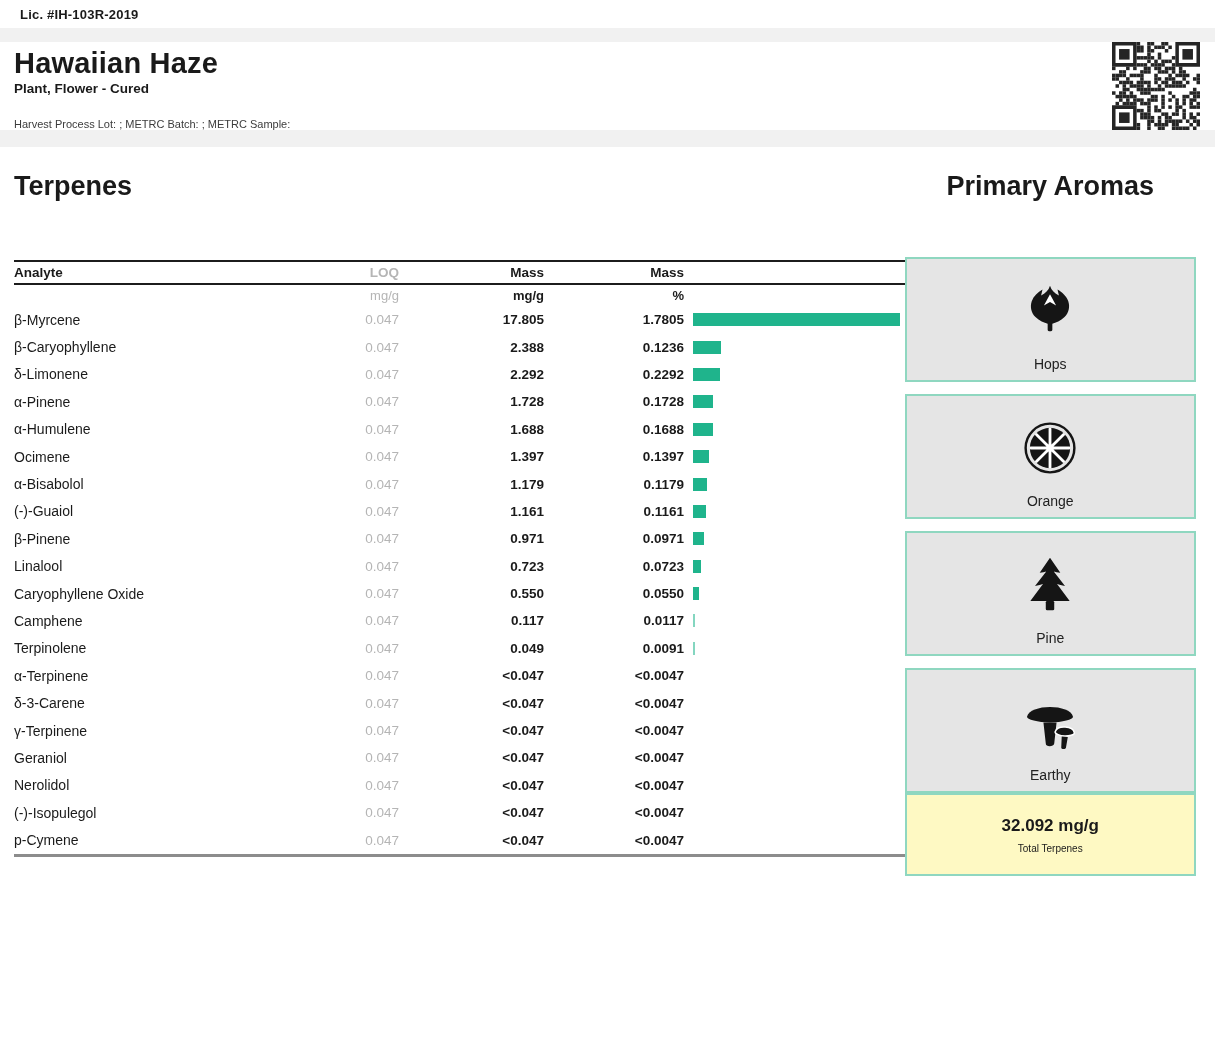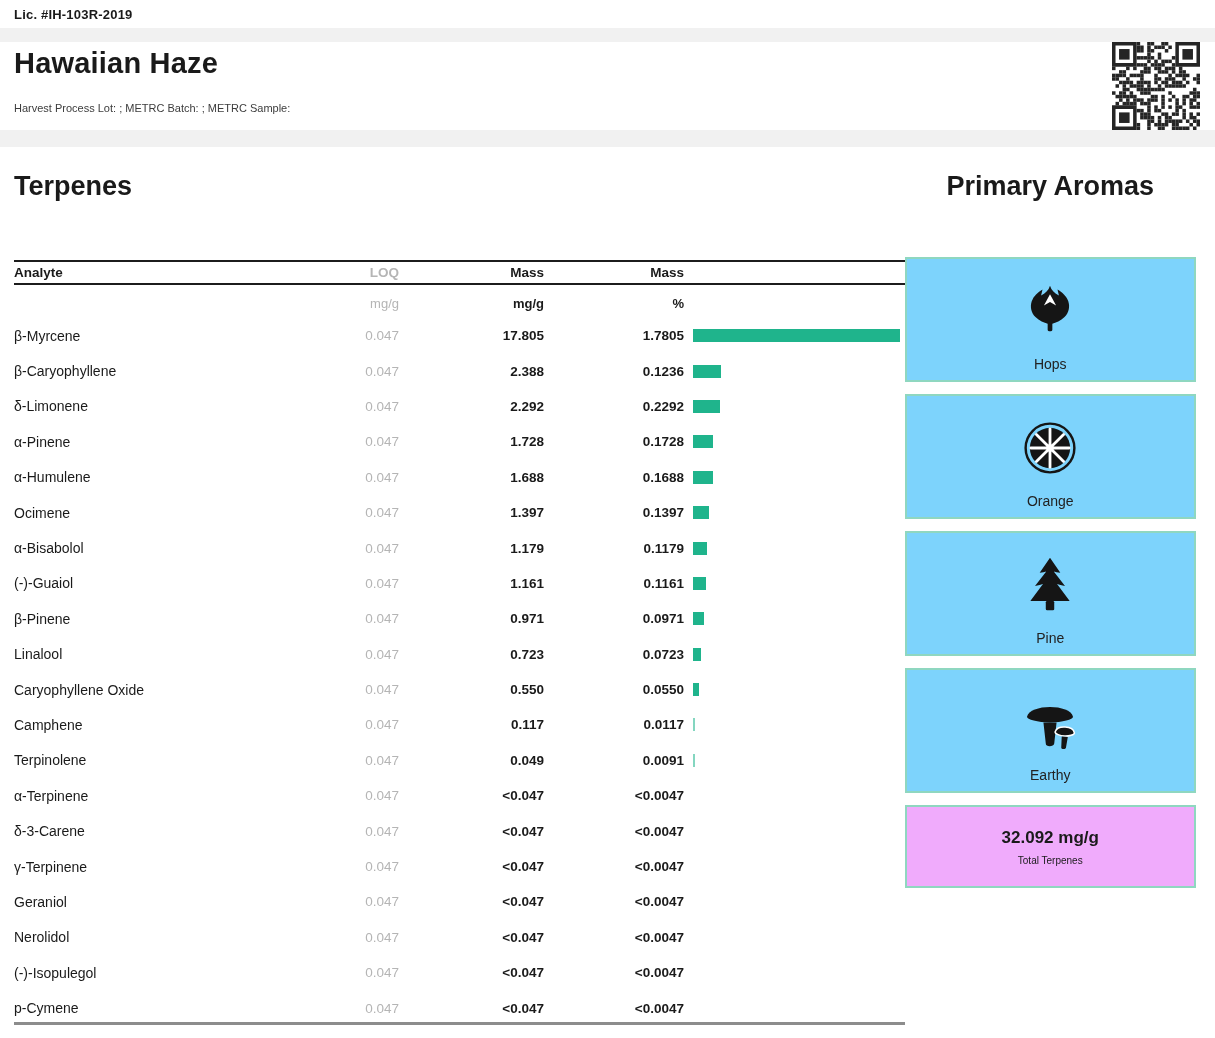--- a/index.html
+++ b/index.html
@@ -8,81 +8,81 @@
     --muted:#b5b5b5;
     --ink:#1a1a1a;
   }
   *{box-sizing:border-box}
   html,body{margin:0;padding:0}
   body{
     width:1215px;height:1038px;background:#fff;position:relative;overflow:hidden;
     font-family:"Liberation Sans", sans-serif;color:var(--ink);
   }
   
-  .top-strip{height:28px;padding:7px 0 0 14px;font-size:13px;font-weight:bold;letter-spacing:.2px}
+  .top-strip{height:28px;padding:7px 0 0 20px;font-size:13px;font-weight:bold;letter-spacing:.2px}
   .band1{height:14px;background:#f1f1f1}
   .band2{height:17px;background:#f1f1f1}
   
   .header{height:88px;position:relative;padding:4px 0 0 14px}
   .product-name{margin:0;font-size:29px;font-weight:bold;letter-spacing:.2px;line-height:34px}
   .product-type{font-size:13.5px;font-weight:bold;margin-top:1px}
   .meta-line{font-size:11px;margin-top:22px;color:#3c3c3c}
   .qr{position:absolute;top:0;right:15px;width:88px;height:88px}
   .qr svg{width:100%;height:100%;display:block}
   
   .content{display:flex;padding:0 19px 0 14px}
   .left-col{width:892px}
   .section-title{font-size:27px;font-weight:bold;margin:23px 0 0;line-height:32px}
   
   .terp-table{margin-top:58px;border-bottom:3px solid #8c8c8c}
   .trow,.thead,.tunits{
     display:grid;
     grid-template-columns:280px 105px 145px 140px 216px;
     align-items:center;
-    margin-top:8px;
   }
   .thead{border-top:2px solid #1c1c1c;border-bottom:2px solid #1c1c1c;height:25px;font-size:13.5px;font-weight:bold}
   .thead .loq-h{color:#b5b5b5}
   .tunits{height:21px;font-size:13px}
   .tunits .u-loq{color:#b5b5b5}
   .tunits .u-mass,.tunits .u-pct{font-weight:bold}
   .trow{height:27.4px;font-size:14px}
   .num{text-align:right}
   .c-loq{color:var(--muted);font-size:13.5px}
   .c-mass,.c-pct{font-weight:bold;font-size:13.5px}
   .barcell{padding-left:9px;height:100%;display:flex;align-items:center}
   .bar{height:13px;background:var(--accent)}
   .bar.tiny{opacity:.55}
   
   .right-col{width:292px;margin-left:auto;display:flex;flex-direction:column}
   .aromas-title{text-align:center;white-space:nowrap}
   .cards{margin-top:55px;display:flex;flex-direction:column;gap:12px}
   .aroma-card{
-    height:125px;border:2px solid var(--card-border);background:#7dd3fc;
+    height:125px;border:2px solid var(--card-border);background:#e5e5e5;
     display:flex;flex-direction:column;align-items:center;padding:6px 0 8px;
   }
   .aroma-card .icon-wrap{flex:1;display:flex;align-items:center;justify-content:center}
   .aroma-card svg{width:60px;height:60px;display:block}
   .aroma-label{font-size:14px;line-height:16px;color:#222}
   .total-box{
-    height:83px;margin-top:12px;border:2px solid var(--card-border);background:#f0abfc;
+    height:83px;border:2px solid var(--card-border);background:#fef9c3;
     display:flex;flex-direction:column;align-items:center;justify-content:center;gap:7px;
   }
   .total-value{font-size:17px;font-weight:bold}
   .total-label{font-size:10px}
   .ico{fill:#151515}
 </style>
 </head>
 <body>
 
 <div class="top-strip">Lic. #IH-103R-2019</div>
 <div class="band1"></div>
 
 <div class="header">
   <h1 class="product-name">Hawaiian Haze</h1>
+  <div class="product-type">Plant, Flower - Cured</div>
   <div class="meta-line">Harvest Process Lot: ; METRC Batch: ; METRC Sample:</div>
   <div class="qr">
       <svg viewBox="0 0 25 25" fill="#252525">
         <rect x="7" y="0" width="1" height="1"></rect>
         <rect x="10" y="0" width="1" height="1"></rect>
         <rect x="11" y="0" width="1" height="1"></rect>
         <rect x="14" y="0" width="1" height="1"></rect>
         <rect x="15" y="0" width="1" height="1"></rect>
         <rect x="7" y="1" width="1" height="1"></rect>
         <rect x="8" y="1" width="1" height="1"></rect>

